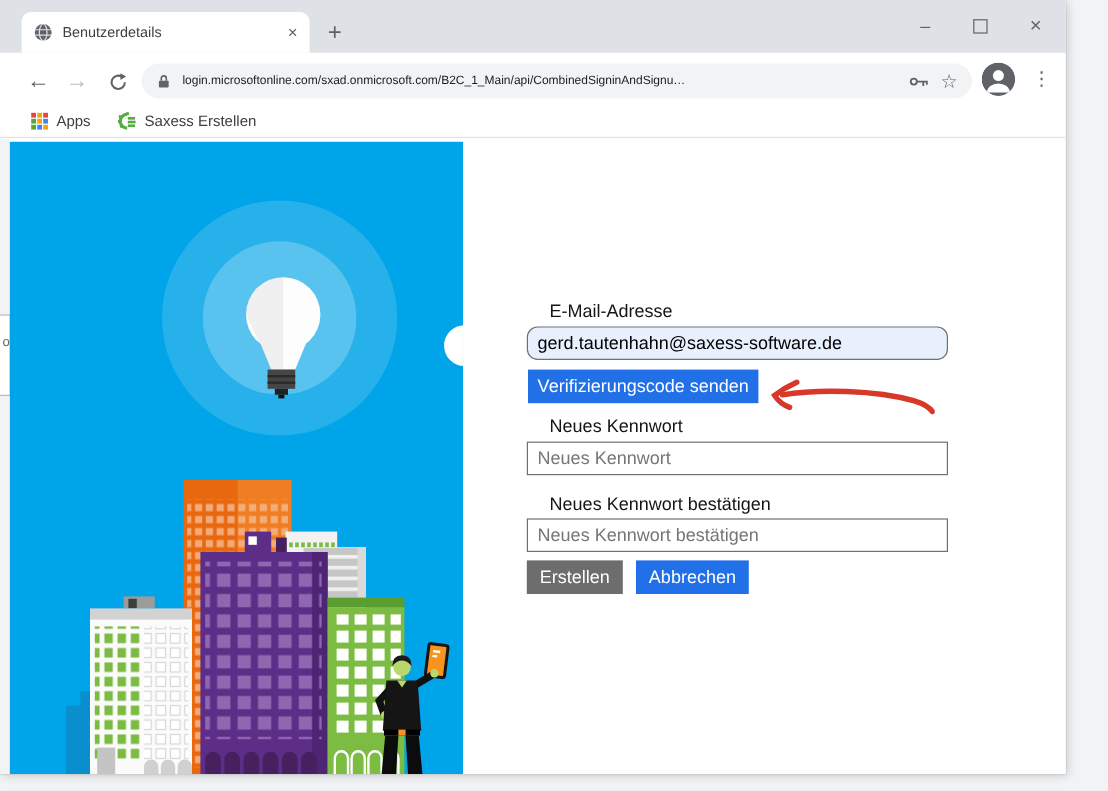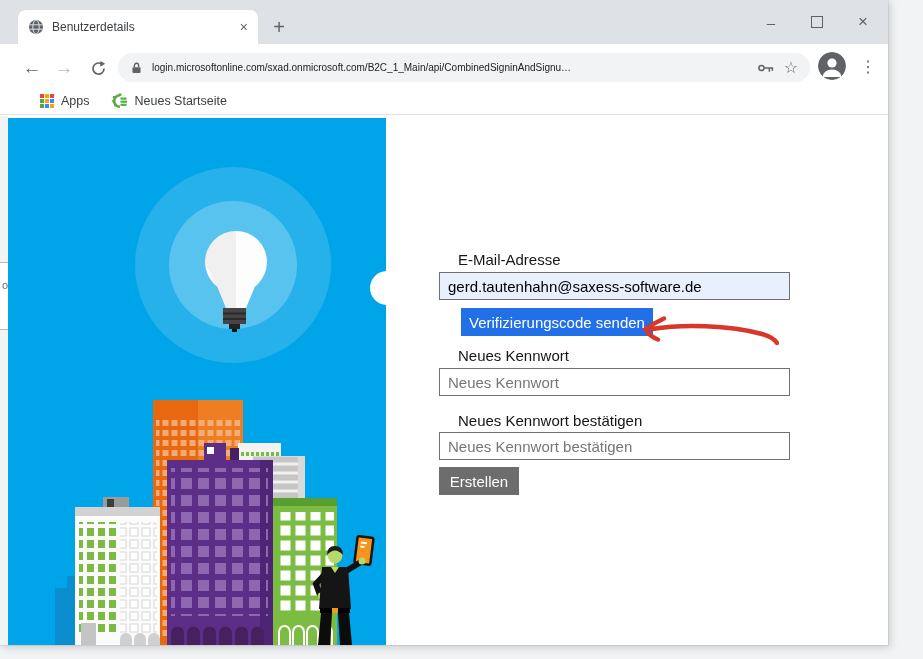--- a/index.html
+++ b/index.html
@@ -28,45 +28,45 @@
   .navbtn.reload{left:84px;top:10px;}
   .omnibox{position:absolute;left:118px;top:9px;width:692px;height:29px;border-radius:14.5px;
            background:#f1f3f4;display:flex;align-items:center;padding:0 12px;box-sizing:border-box;gap:9px;cursor:text;}
   .url{flex:1;font-size:10px;color:#202124;white-space:nowrap;overflow:hidden;}
   .star{font-size:16px;color:#5f6368;cursor:pointer;}
   .avatar{position:absolute;left:818px;top:8px;width:28px;height:28px;border-radius:50%;overflow:hidden;cursor:pointer;}
   .kebab{position:absolute;left:856px;top:8px;width:24px;height:28px;display:flex;align-items:center;
          justify-content:center;font-size:16px;color:#5f6368;cursor:pointer;}
   
   .bookmarks{position:absolute;left:0;top:88px;width:888px;height:27px;background:#fff;
-             border-bottom:1px solid #e1e3e6;display:flex;align-items:center;padding-left:40px;box-sizing:border-box;}
+             border-bottom:1px solid #e1e3e6;display:flex;align-items:center;padding-left:26px;box-sizing:border-box;}
   .bm{display:flex;align-items:center;gap:7px;cursor:pointer;}
   .bm + .bm{margin-left:22px;}
   .bm-label{font-size:12.5px;color:#3c4043;}
   .apps-grid{display:grid;grid-template-columns:repeat(3,4px);grid-auto-rows:4px;gap:1px;}
   .apps-grid i{display:block;}
   .ag1{background:#e8453c}.ag2{background:#f2a60c}.ag3{background:#e8453c}
   .ag4{background:#57a639}.ag5{background:#f2a60c}.ag6{background:#4285f4}
   .ag7{background:#57a639}.ag8{background:#4285f4}.ag9{background:#f2a60c}
   
   .content{position:absolute;left:0;top:116px;width:888px;height:529px;background:#fff;}
   .left-strip{position:absolute;left:0;top:0;width:8px;height:529px;background:#f2f3f4;}
   .left-box{position:absolute;left:0;top:146px;width:9px;height:68px;background:#fff;
             border:1px solid #b9b9b9;border-left:none;box-sizing:border-box;
             font-size:11px;color:#6b6b6b;padding-top:16px;padding-left:2px;}
   .illu{position:absolute;left:8px;top:2px;width:378px;height:527px;display:block;}
   .flabel{position:absolute;left:458px;font-size:15px;color:#151515;}
   .finput{position:absolute;left:439px;width:351px;height:28px;box-sizing:border-box;
           border:1px solid #707070;border-radius:0;font-family:"Liberation Sans",sans-serif;
           font-size:15px;padding:0 8px;color:#000;background:#fff;}
   .finput::placeholder{color:#767676;opacity:1;}
-  .email{background:var(--autofill-bg,#e8f0fe);}
+  .email{background:var(--autofill-bg,#e8f0fe);border-radius:9px;}
   .btn{position:absolute;border:none;border-radius:0;color:#fff;font-family:"Liberation Sans",sans-serif;
        font-size:15px;height:28px;cursor:pointer;}
-  .btn-send{left:461px;top:192px;width:192px;background:var(--accent-blue,#2170e8);}
+  .btn-send{left:440px;top:192px;width:192px;background:var(--accent-blue,#2170e8);}
   .btn-create{left:439px;top:351px;width:80px;background:var(--create-gray,#6d6d6d);text-align:center;}
   .btn-cancel{left:530px;top:351px;width:94px;background:var(--accent-blue,#2170e8);}
   .arrow-annot{position:absolute;left:634px;top:196px;width:145px;height:45px;pointer-events:none;}
 </style>
 </head>
 <body>
 
 <div class="screen">
   <div class="bwindow">
 
@@ -154,21 +154,21 @@
                 <rect x="7" y="0.5" width="2.4" height="2.4"></rect>
                 <rect x="1" y="3" width="2.4" height="2.4"></rect>
                 <rect x="0.2" y="7" width="2.4" height="2.4"></rect>
                 <rect x="2" y="11" width="2.4" height="2.4"></rect>
                 <rect x="8.5" y="4.5" width="6" height="2.2"></rect>
                 <rect x="8.5" y="7.6" width="6.5" height="2.2"></rect>
                 <rect x="8.5" y="10.7" width="6" height="2.2"></rect>
               </g>
             </svg>
         </span>
-        <span class="bm-label">Neues Startseite</span>
+        <span class="bm-label">Saxess Erstellen</span>
       </div>
     </div>
 
     <div class="content">
       <div class="left-strip"></div>
       <div class="left-box">o</div>
 
       <svg class="illu" viewBox="0 0 378 527">
         <defs>
           <pattern id="ow" width="9" height="10" patternUnits="userSpaceOnUse">
@@ -292,16 +292,17 @@
         </g>
       </svg>
 
       <div class="flabel" style="top:231px;">Neues Kennwort</div>
       <input class="finput" style="top: 252px;" type="text" placeholder="Neues Kennwort">
 
       <div class="flabel" style="top:296px;">Neues Kennwort bestätigen</div>
       <input class="finput" style="top: 316px;" type="text" placeholder="Neues Kennwort bestätigen">
 
       <button class="btn btn-create">Erstellen</button>
+      <button class="btn btn-cancel">Abbrechen</button>
     </div>
 
   </div>
 </div>
 
 </body></html>

